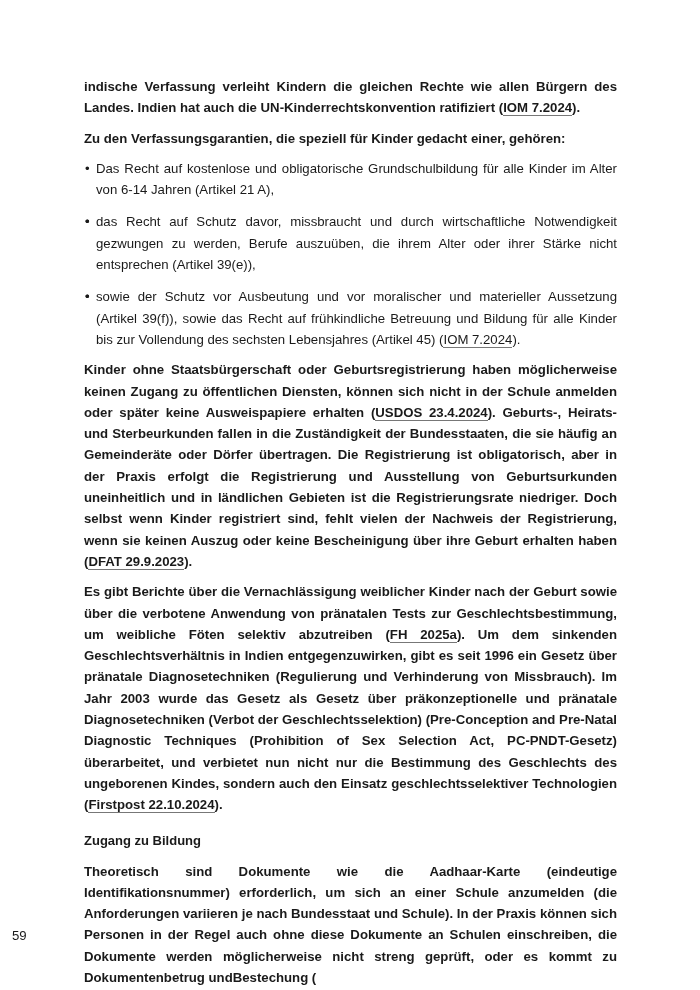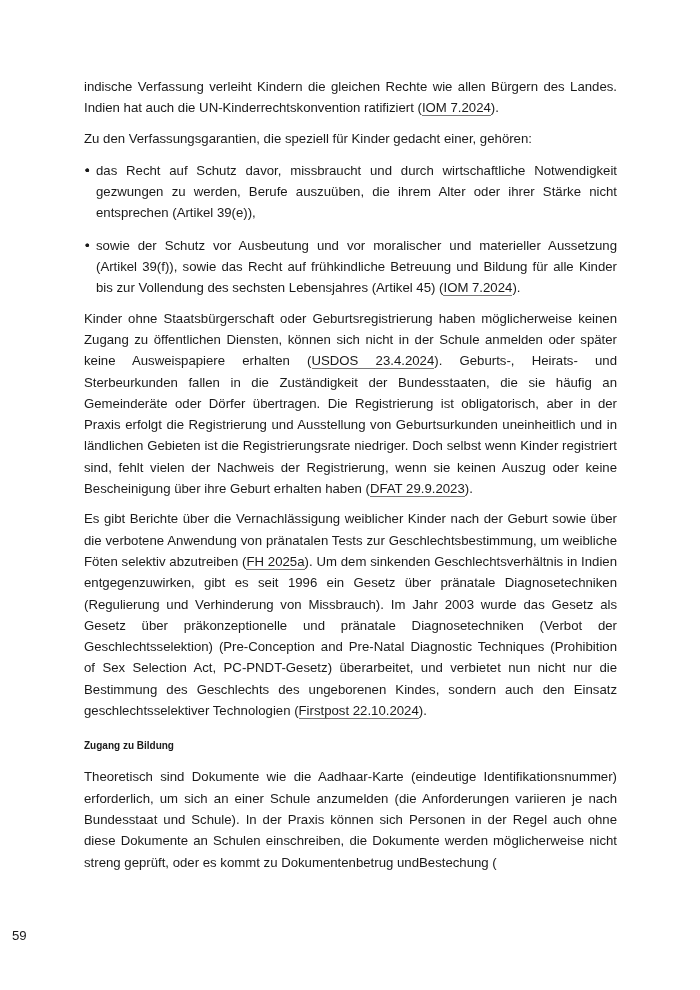--- a/index.html
+++ b/index.html
@@ -2,41 +2,41 @@
 <html><head>
   <meta charset="utf-8">
   <style>
     html, body { margin: 0; padding: 0; background: #ffffff; }
     body { width: 700px; height: 990px; position: relative; overflow: hidden; }
     .page {
       position: absolute; left: 84px; top: 76px; width: 533px;
       font-family: "Liberation Sans", sans-serif;
       font-size: 13.2px; line-height: 21.3px; color: #1a1a1a;
     }
-    p { margin: 0 0 9px 0; text-align: justify; }
+    p { margin: 0 0 9px 0; text-align: justify; font-weight: bold; }
     p.first { margin-bottom: 9px; }
     ul { list-style: none; margin: 0 0 0 0; padding: 0; }
     li { position: relative; padding-left: 12px; margin: 0 0 11px 0; text-align: justify; }
     li .bullet { position: absolute; left: 1px; top: 0; }
     .cite { text-decoration: none; border-bottom: 1px solid #777; padding-bottom: 0px; color: #1a1a1a; cursor: pointer; }
-    h3 { font-size: 10px; font-weight: bold; margin: 14px 0 10px 0; line-height: 21px; }
+    h3 { font-size: 13px; font-weight: bold; margin: 14px 0 10px 0; line-height: 21px; }
     .pagenum { position: absolute; left: 0; width: 700px; top: 928px; text-align: left;
       font-family: "Liberation Sans", sans-serif; font-size: 13.2px; color: #1a1a1a; padding-left: 12px; }
   </style>
 </head>
 <body>
 
 <div class="page">
 
   <p class="first"><span>indische Verfassung verleiht Kindern die gleichen Rechte wie allen Bürgern des Landes. Indien hat auch die UN-Kinderrechtskonvention ratifiziert (</span><a class="cite">IOM 7.2024</a><span>).</span></p>
 
   <p>Zu den Verfassungsgarantien, die speziell für Kinder gedacht einer, gehören:</p>
 
   <ul>
-    <li><span class="bullet">•</span></li>
+    <li><span class="bullet">•</span><span>Das Recht auf kostenlose und obligatorische Grundschulbildung für alle Kinder im Alter von 6-14 Jahren (Artikel 21 A),</span></li>
     <li><span class="bullet">•</span></li>
     <li><span class="bullet">•</span><span>das Recht auf Schutz davor, missbraucht und durch wirtschaftliche Notwendigkeit gezwungen zu werden, Berufe auszuüben, die ihrem Alter oder ihrer Stärke nicht entsprechen (Artikel 39(e)),</span></li>
     <li><span class="bullet">•</span></li>
     <li style="margin-bottom:9px;"><span class="bullet">•</span><span>sowie der Schutz vor Ausbeutung und vor moralischer und materieller Aussetzung (Artikel 39(f)), sowie das Recht auf frühkindliche Betreuung und Bildung für alle Kinder bis zur Vollendung des sechsten Lebensjahres (Artikel 45) (</span><a class="cite">IOM 7.2024</a><span>).</span></li>
   </ul>
 
   <p><span>Kinder ohne Staatsbürgerschaft oder Geburtsregistrierung haben möglicherweise keinen Zugang zu öffentlichen Diensten, können sich nicht in der Schule anmelden oder später keine Ausweispapiere erhalten (</span><a class="cite">USDOS 23.4.2024</a><span>). Geburts-, Heirats- und Sterbeurkunden fallen in die Zuständigkeit der Bundesstaaten, die sie häufig an Gemeinderäte oder Dörfer übertragen. Die Registrierung ist obligatorisch, aber in der Praxis erfolgt die Registrierung und Ausstellung von Geburtsurkunden uneinheitlich und in ländlichen Gebieten ist die Registrierungsrate niedriger. Doch selbst wenn Kinder registriert sind, fehlt vielen der Nachweis der Registrierung, wenn sie keinen Auszug oder keine Bescheinigung über ihre Geburt erhalten haben (</span><a class="cite">DFAT 29.9.2023</a><span>).</span></p>
 
   <p><span>Es gibt Berichte über die Vernachlässigung weiblicher Kinder nach der Geburt sowie über die verbotene Anwendung von pränatalen Tests zur Geschlechtsbestimmung, um weibliche Föten selektiv abzutreiben (</span><a class="cite">FH 2025a</a><span>). Um dem sinkenden Geschlechtsverhältnis in Indien entgegenzuwirken, gibt es seit 1996 ein Gesetz über pränatale Diagnosetechniken (Regulierung und Verhinderung von Missbrauch). Im Jahr 2003 wurde das Gesetz als Gesetz über präkonzeptionelle und pränatale Diagnosetechniken (Verbot der Geschlechtsselektion) (Pre-Conception and Pre-Natal Diagnostic Techniques (Prohibition of Sex Selection Act, PC-PNDT-Gesetz) überarbeitet, und verbietet nun nicht nur die Bestimmung des Geschlechts des ungeborenen Kindes, sondern auch den Einsatz geschlechtsselektiver Technologien (</span><a class="cite">Firstpost 22.10.2024</a><span>).</span></p>
 

